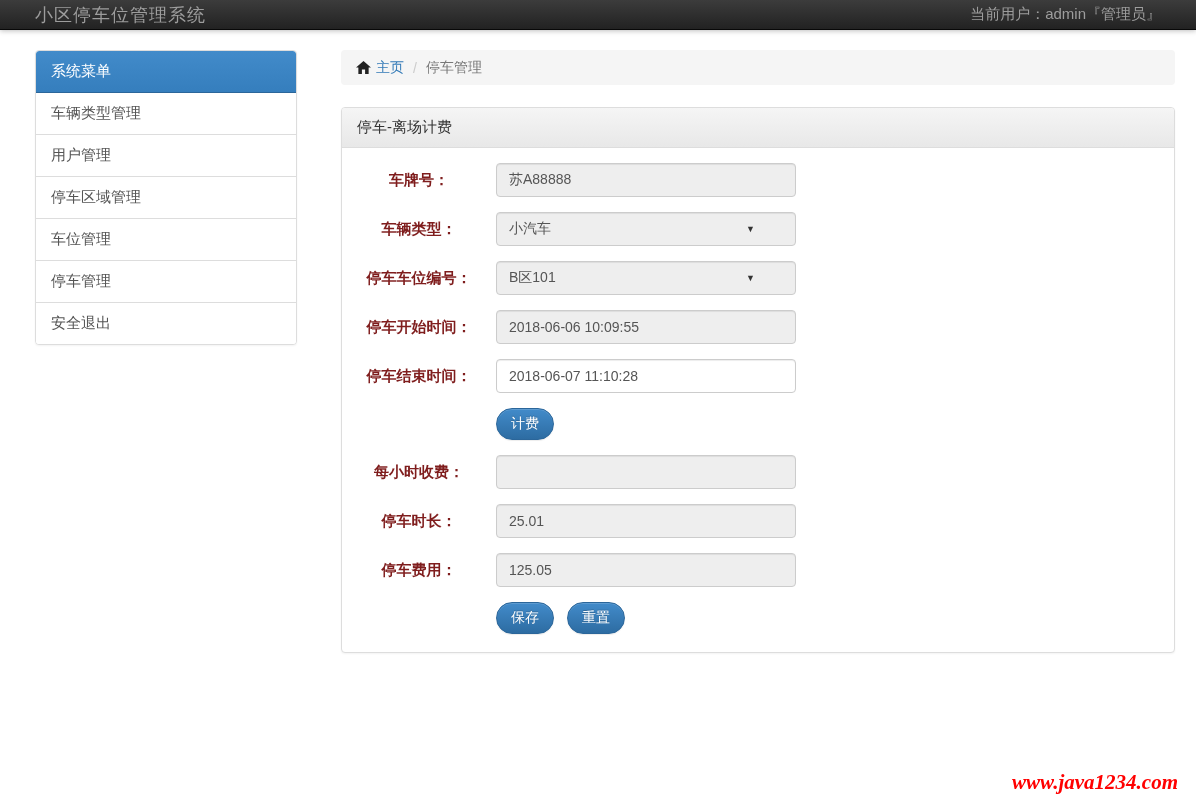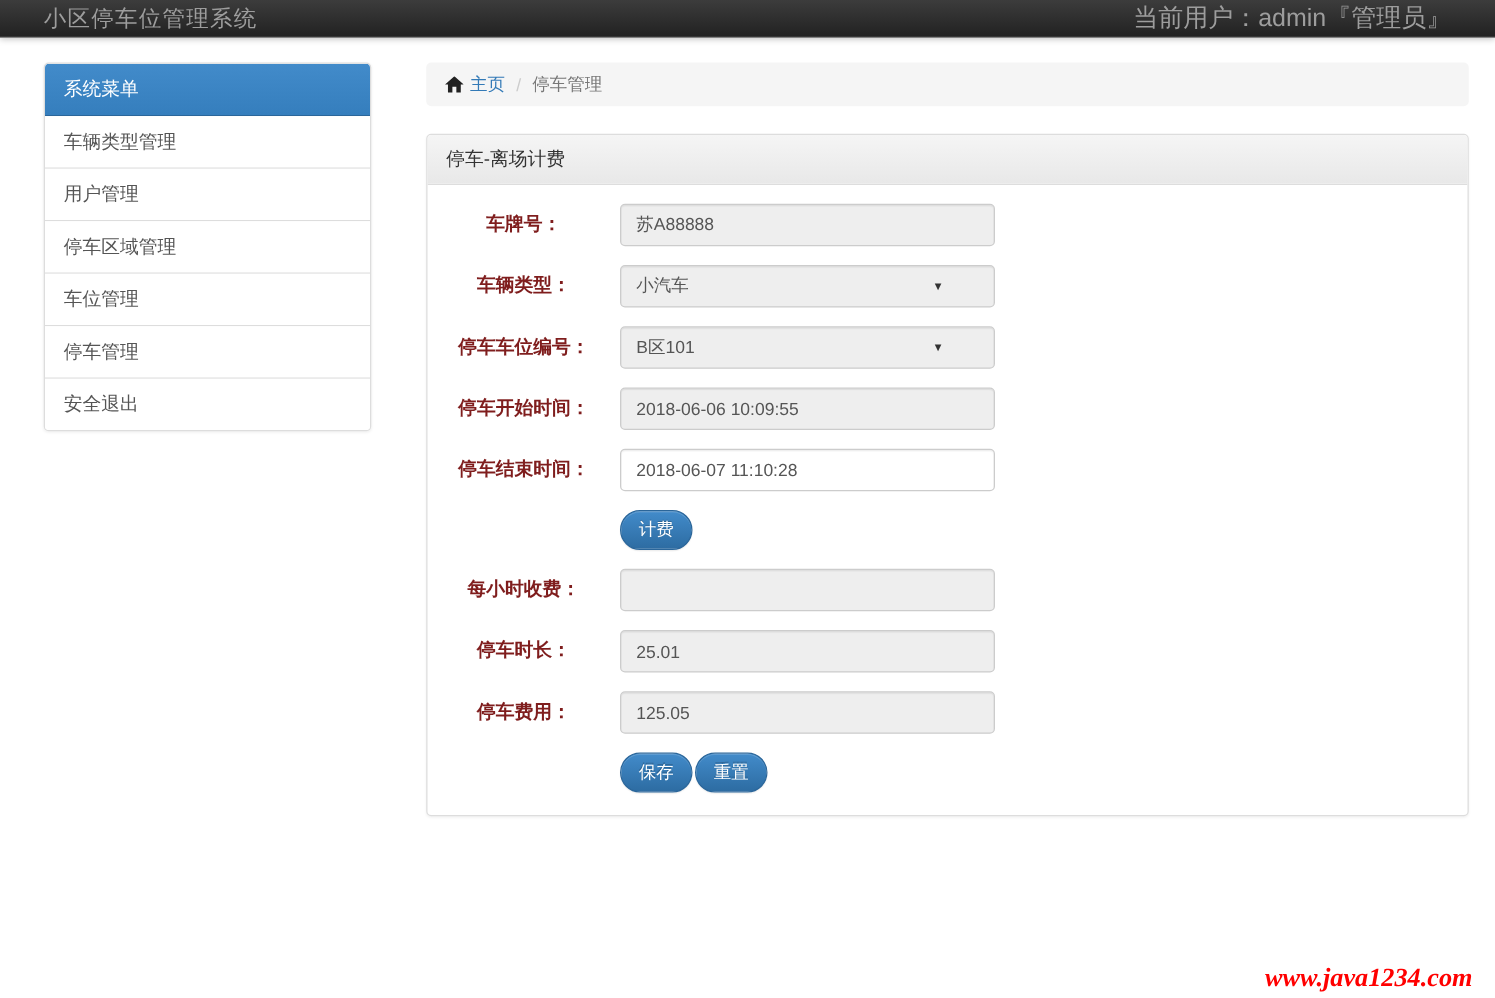--- a/index.html
+++ b/index.html
@@ -24,21 +24,21 @@
     justify-content: space-between;
     padding: 0 35px;
   }
   .navbar .brand {
     color: #9d9d9d;
     font-size: 18px;
     letter-spacing: 1px;
   }
   .navbar .user {
     color: #9d9d9d;
-    font-size: 20px;
+    font-size: 15px;
   }
 
   
   .layout {
     display: flex;
     align-items: flex-start;
     padding: 20px 21px 0 35px;
     gap: 12px;
   }
 
@@ -165,21 +165,21 @@
     font-size: 14px;
     font-family: "Liberation Sans", "DejaVu Sans", sans-serif;
     color: #fff;
     background: linear-gradient(to bottom, #428bca 0%, #2d6ca2 100%);
     border: 1px solid #2b669a;
     border-radius: 16px;
     cursor: pointer;
     text-shadow: 0 -1px 0 rgba(0,0,0,.2);
     box-shadow: inset 0 1px 0 rgba(255,255,255,.15), 0 1px 1px rgba(0,0,0,.075);
   }
-  .btn + .btn { margin-left: 2px; }
+  .btn + .btn { margin-left: 13px; }
 
   
   .watermark {
     position: fixed;
     right: 18px;
     bottom: 3px;
     font-family: "Liberation Serif", "DejaVu Serif", serif;
     font-style: italic;
     font-weight: bold;
     font-size: 21px;

